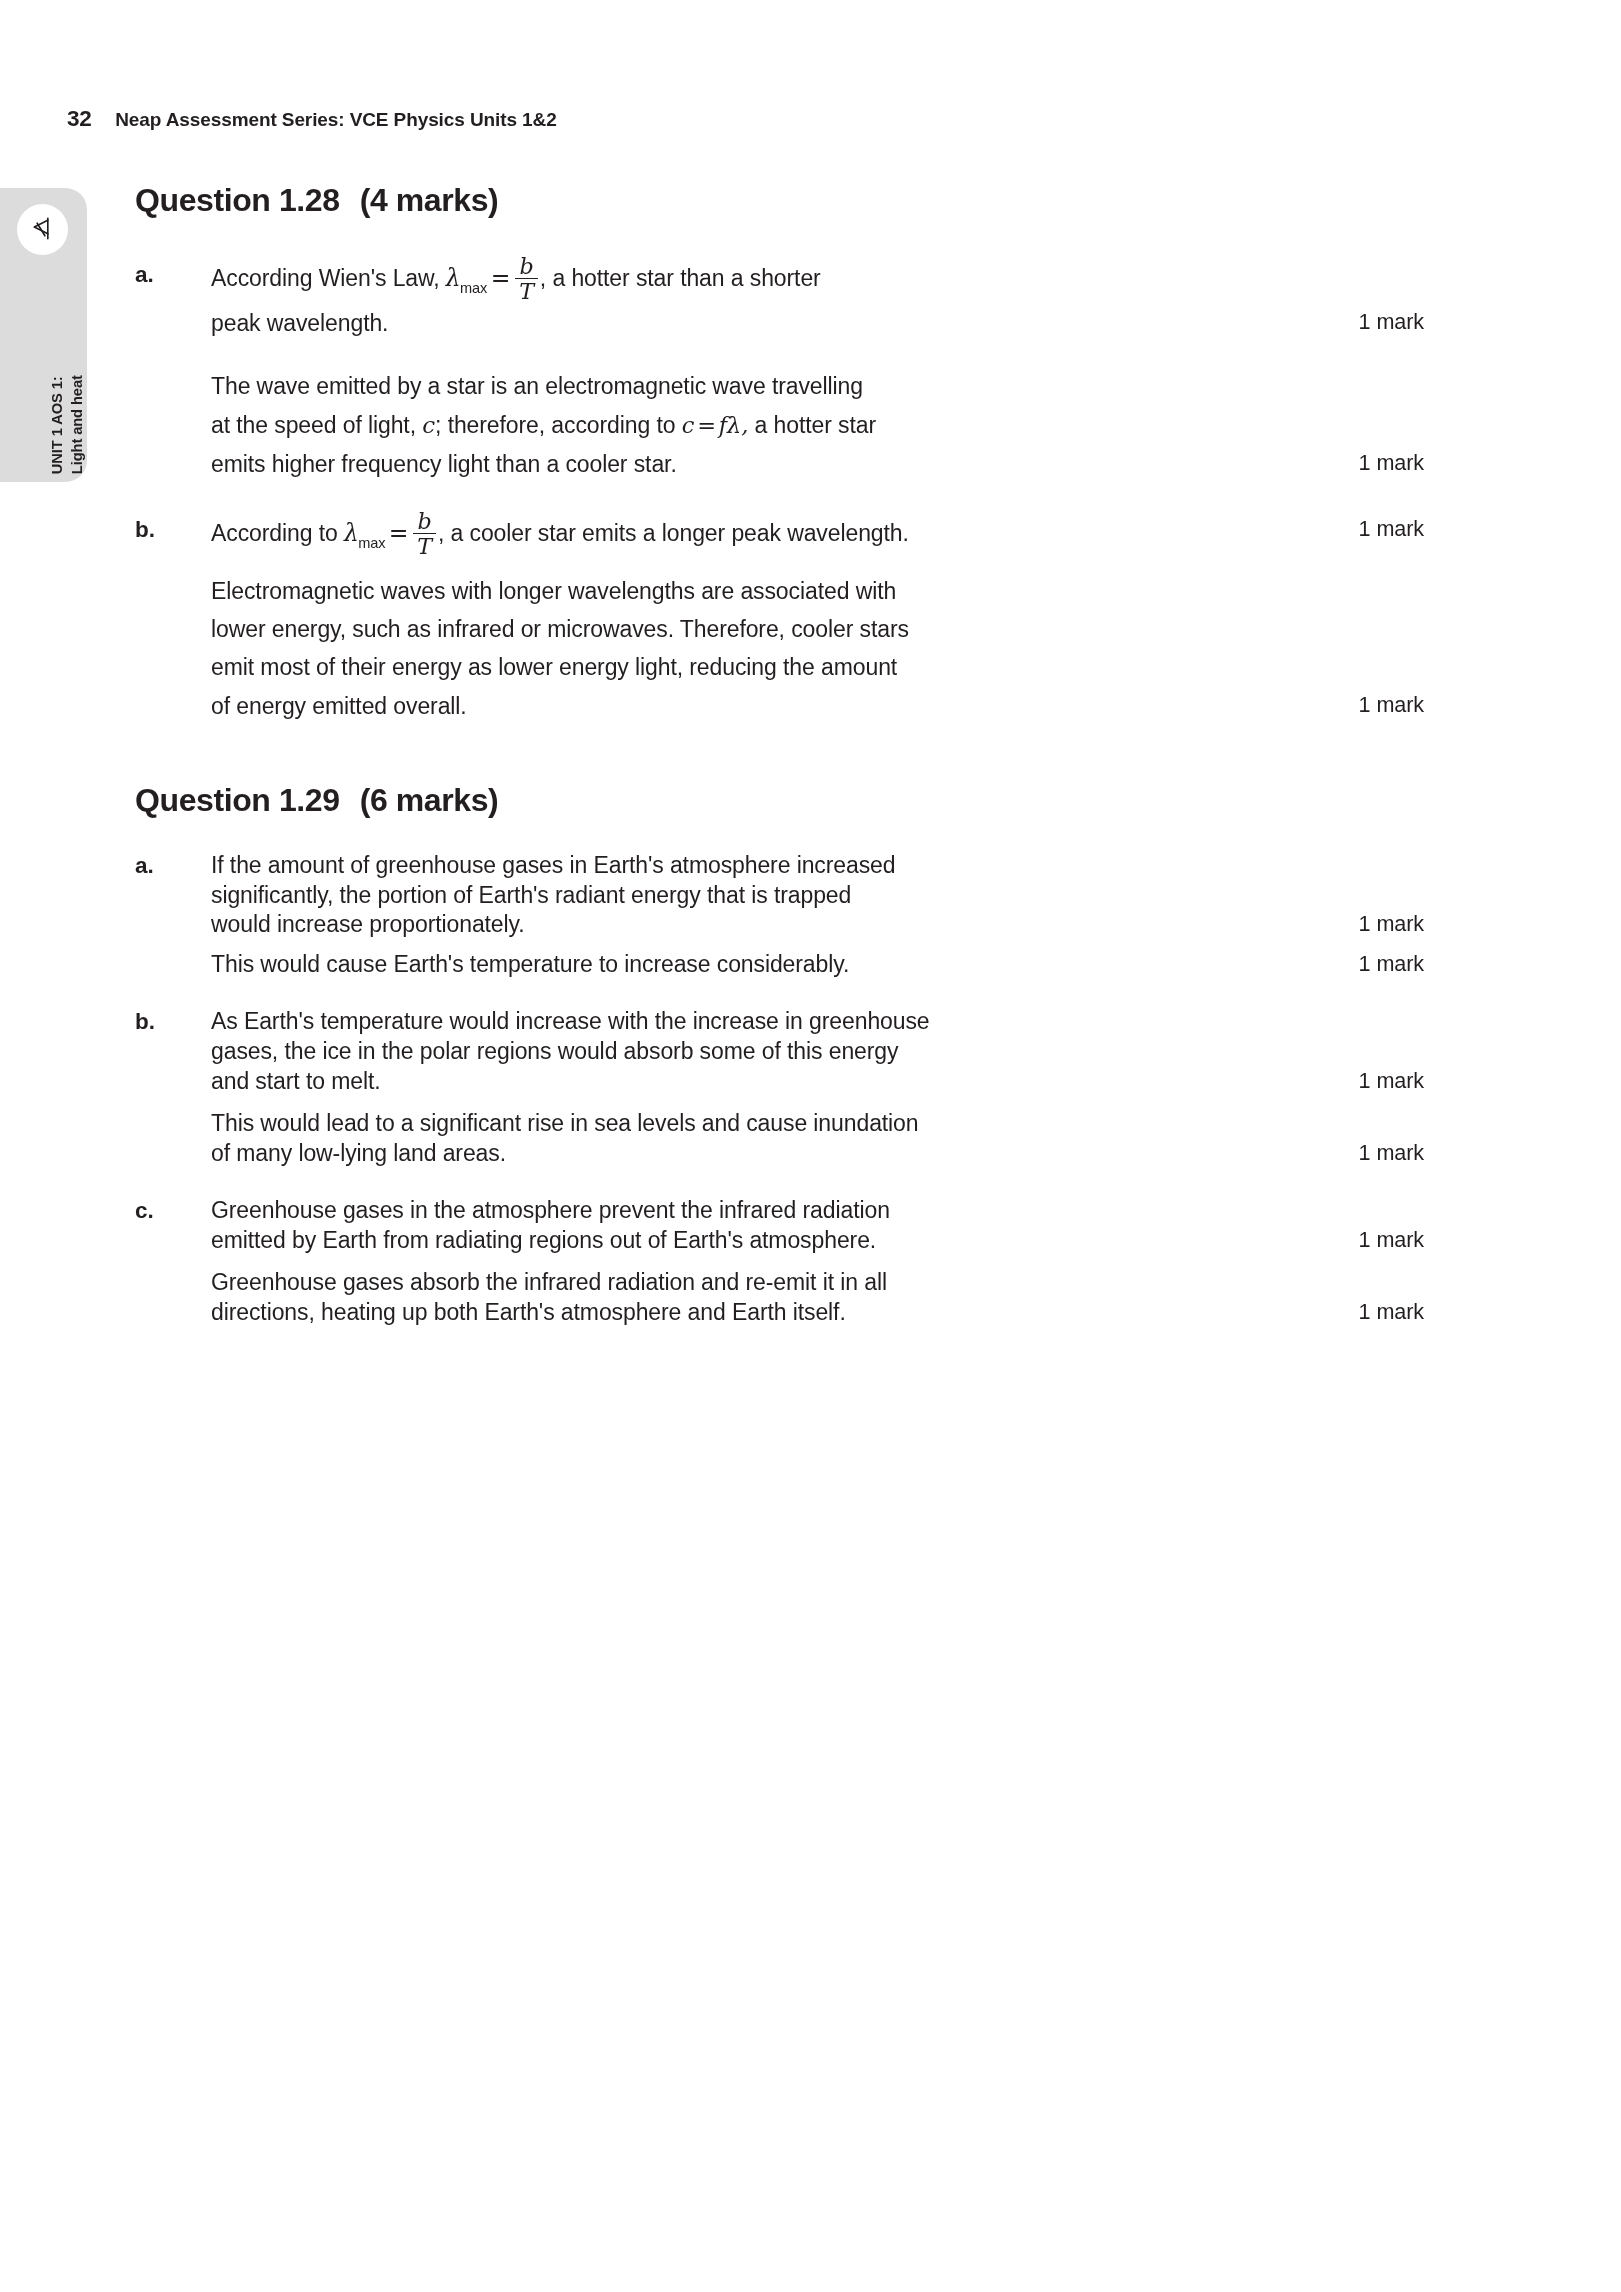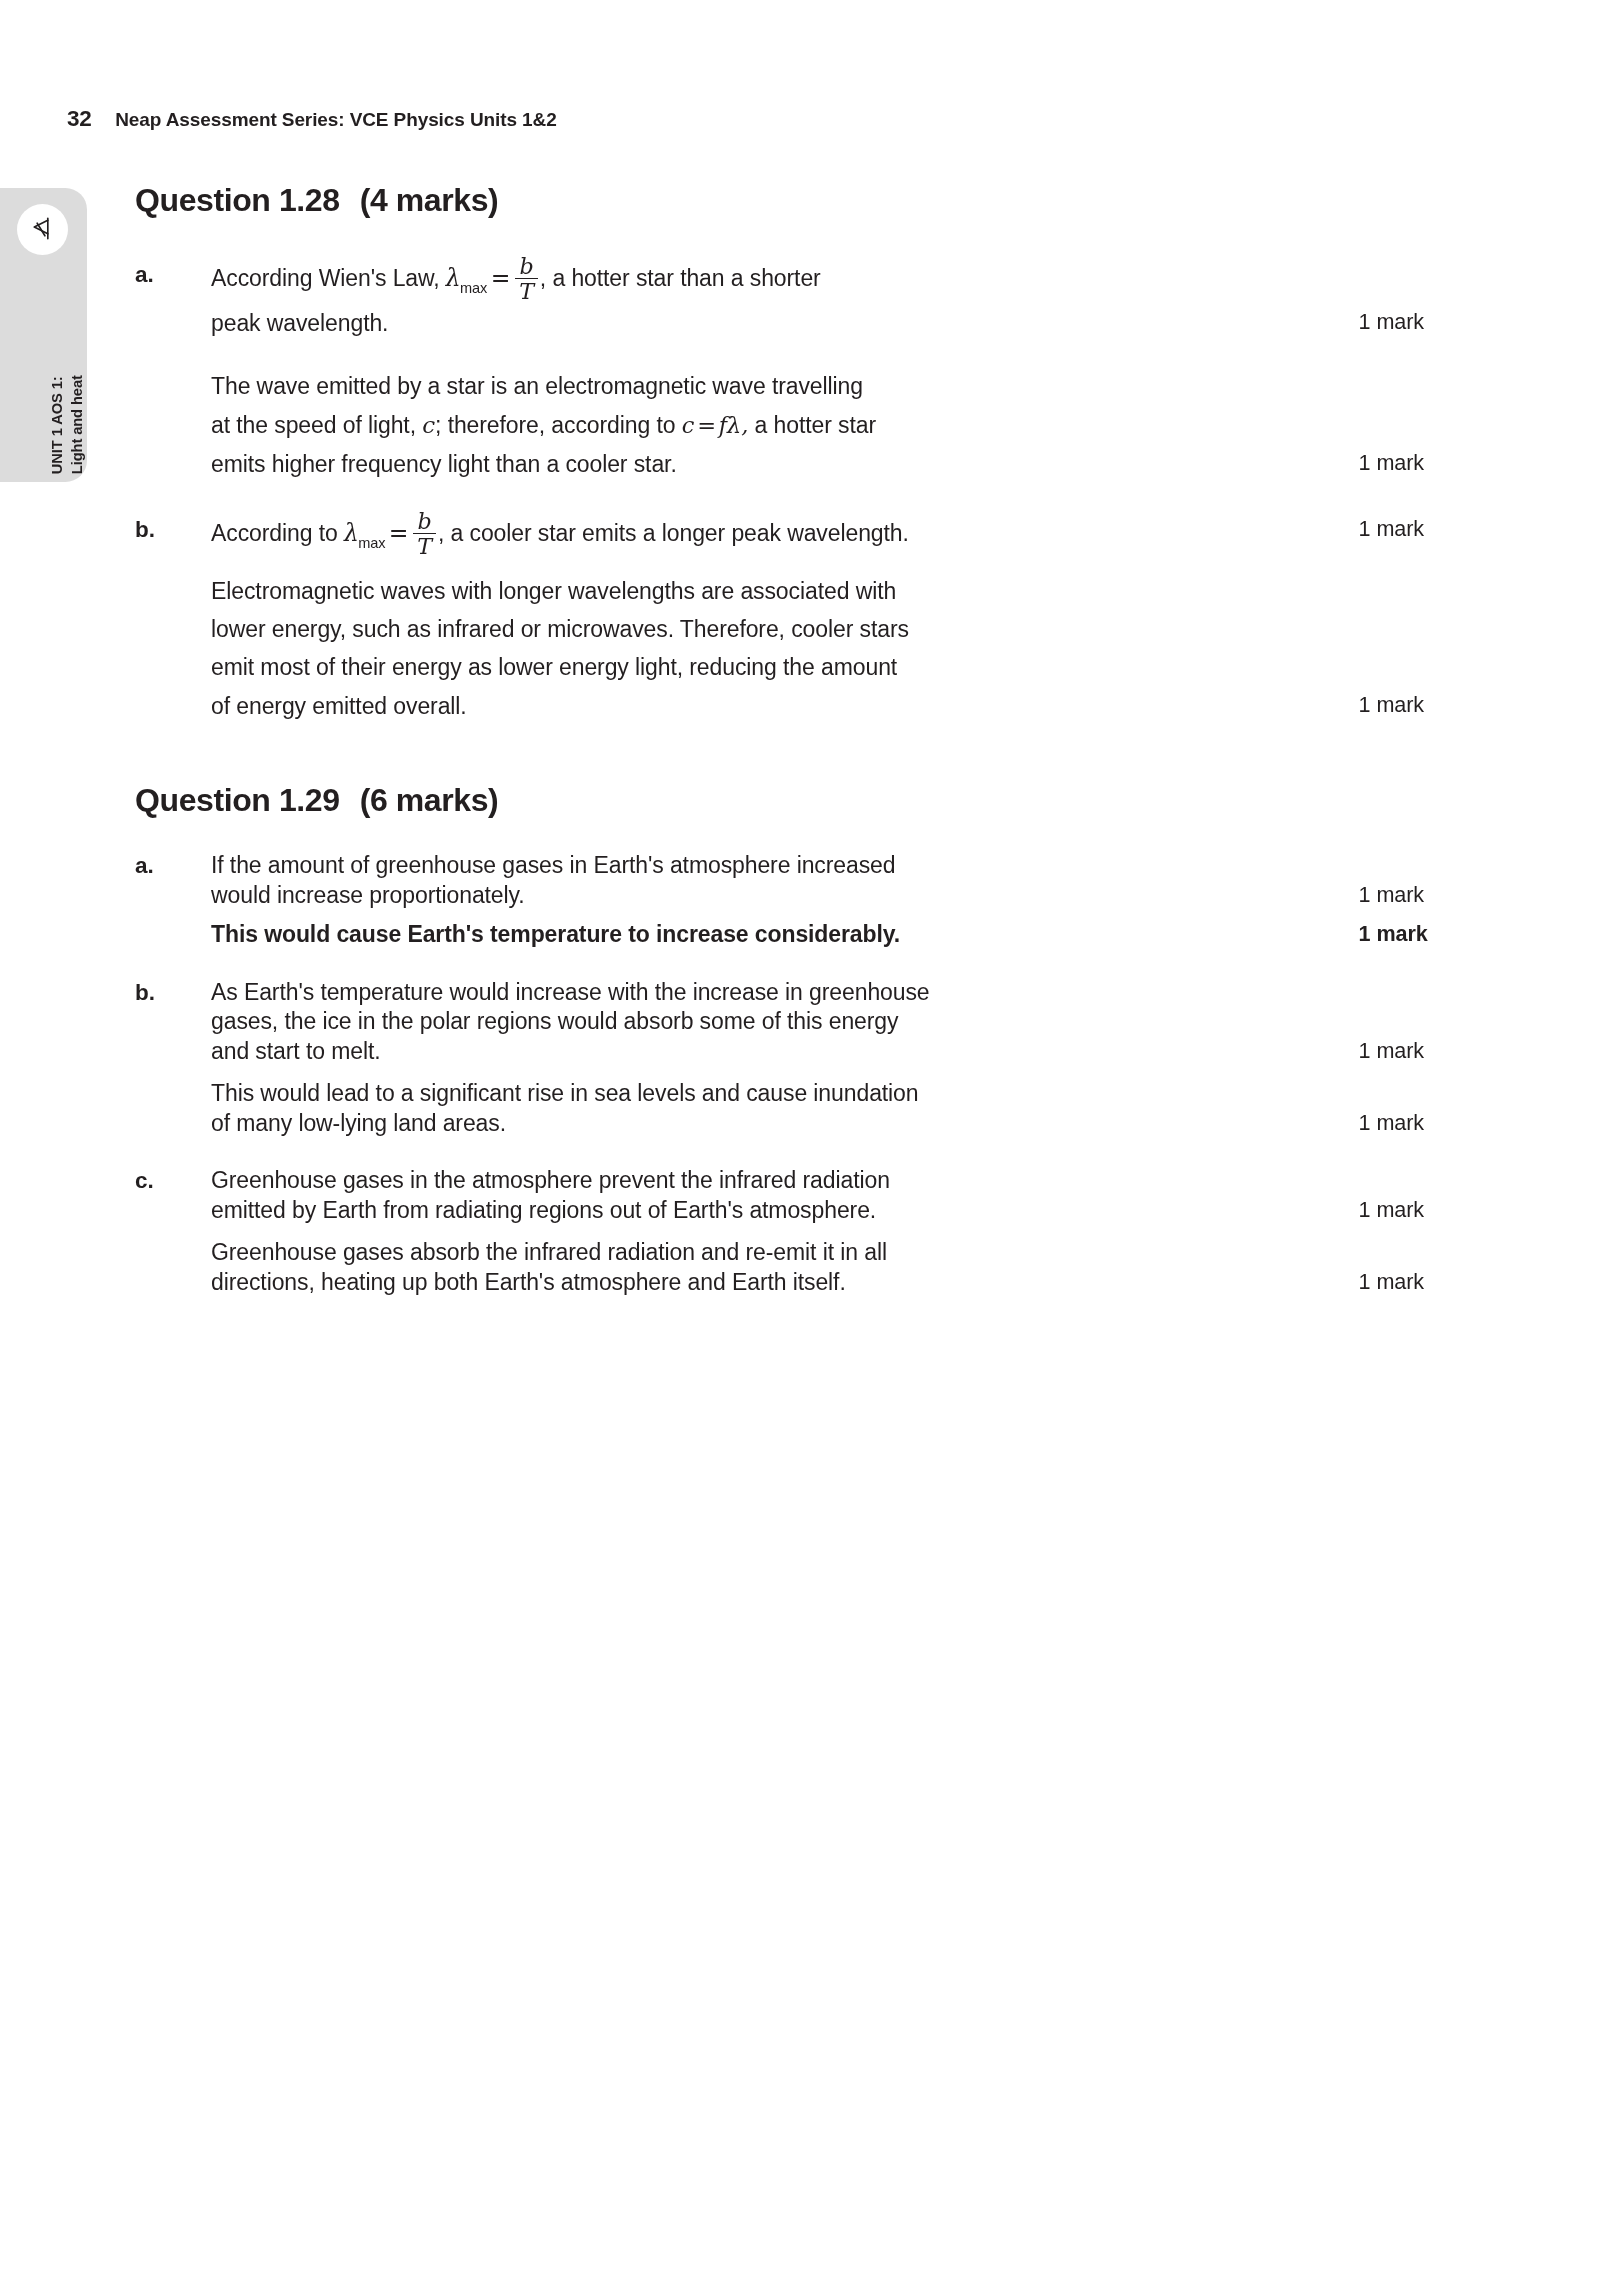--- a/index.html
+++ b/index.html
@@ -323,24 +323,29 @@
 
     <div class="q-block tight" style="margin-top:32px;">
 
       <div class="row">
         <div class="row-label">a.</div>
         <div class="row-body">If the amount of greenhouse gases in Earth's atmosphere increased</div>
         <div class="row-mark"></div>
       </div>
       <div class="row">
         <div class="row-label"></div>
+        <div class="row-body">significantly, the portion of Earth's radiant energy that is trapped</div>
+        <div class="row-mark"></div>
+      </div>
+      <div class="row">
+        <div class="row-label"></div>
         <div class="row-body">would increase proportionately.</div>
         <div class="row-mark">1 mark</div>
       </div>
-      <div class="row" style="margin-top:9.8px;font-weight:bold;">
+      <div class="row" style="margin-top:9.8px;">
         <div class="row-label"></div>
         <div class="row-body">This would cause Earth's temperature to increase considerably.</div>
         <div class="row-mark">1 mark</div>
       </div>
 
       <div class="row" style="margin-top:27.4px;">
         <div class="row-label">b.</div>
         <div class="row-body">As Earth's temperature would increase with the increase in greenhouse</div>
         <div class="row-mark"></div>
       </div>

